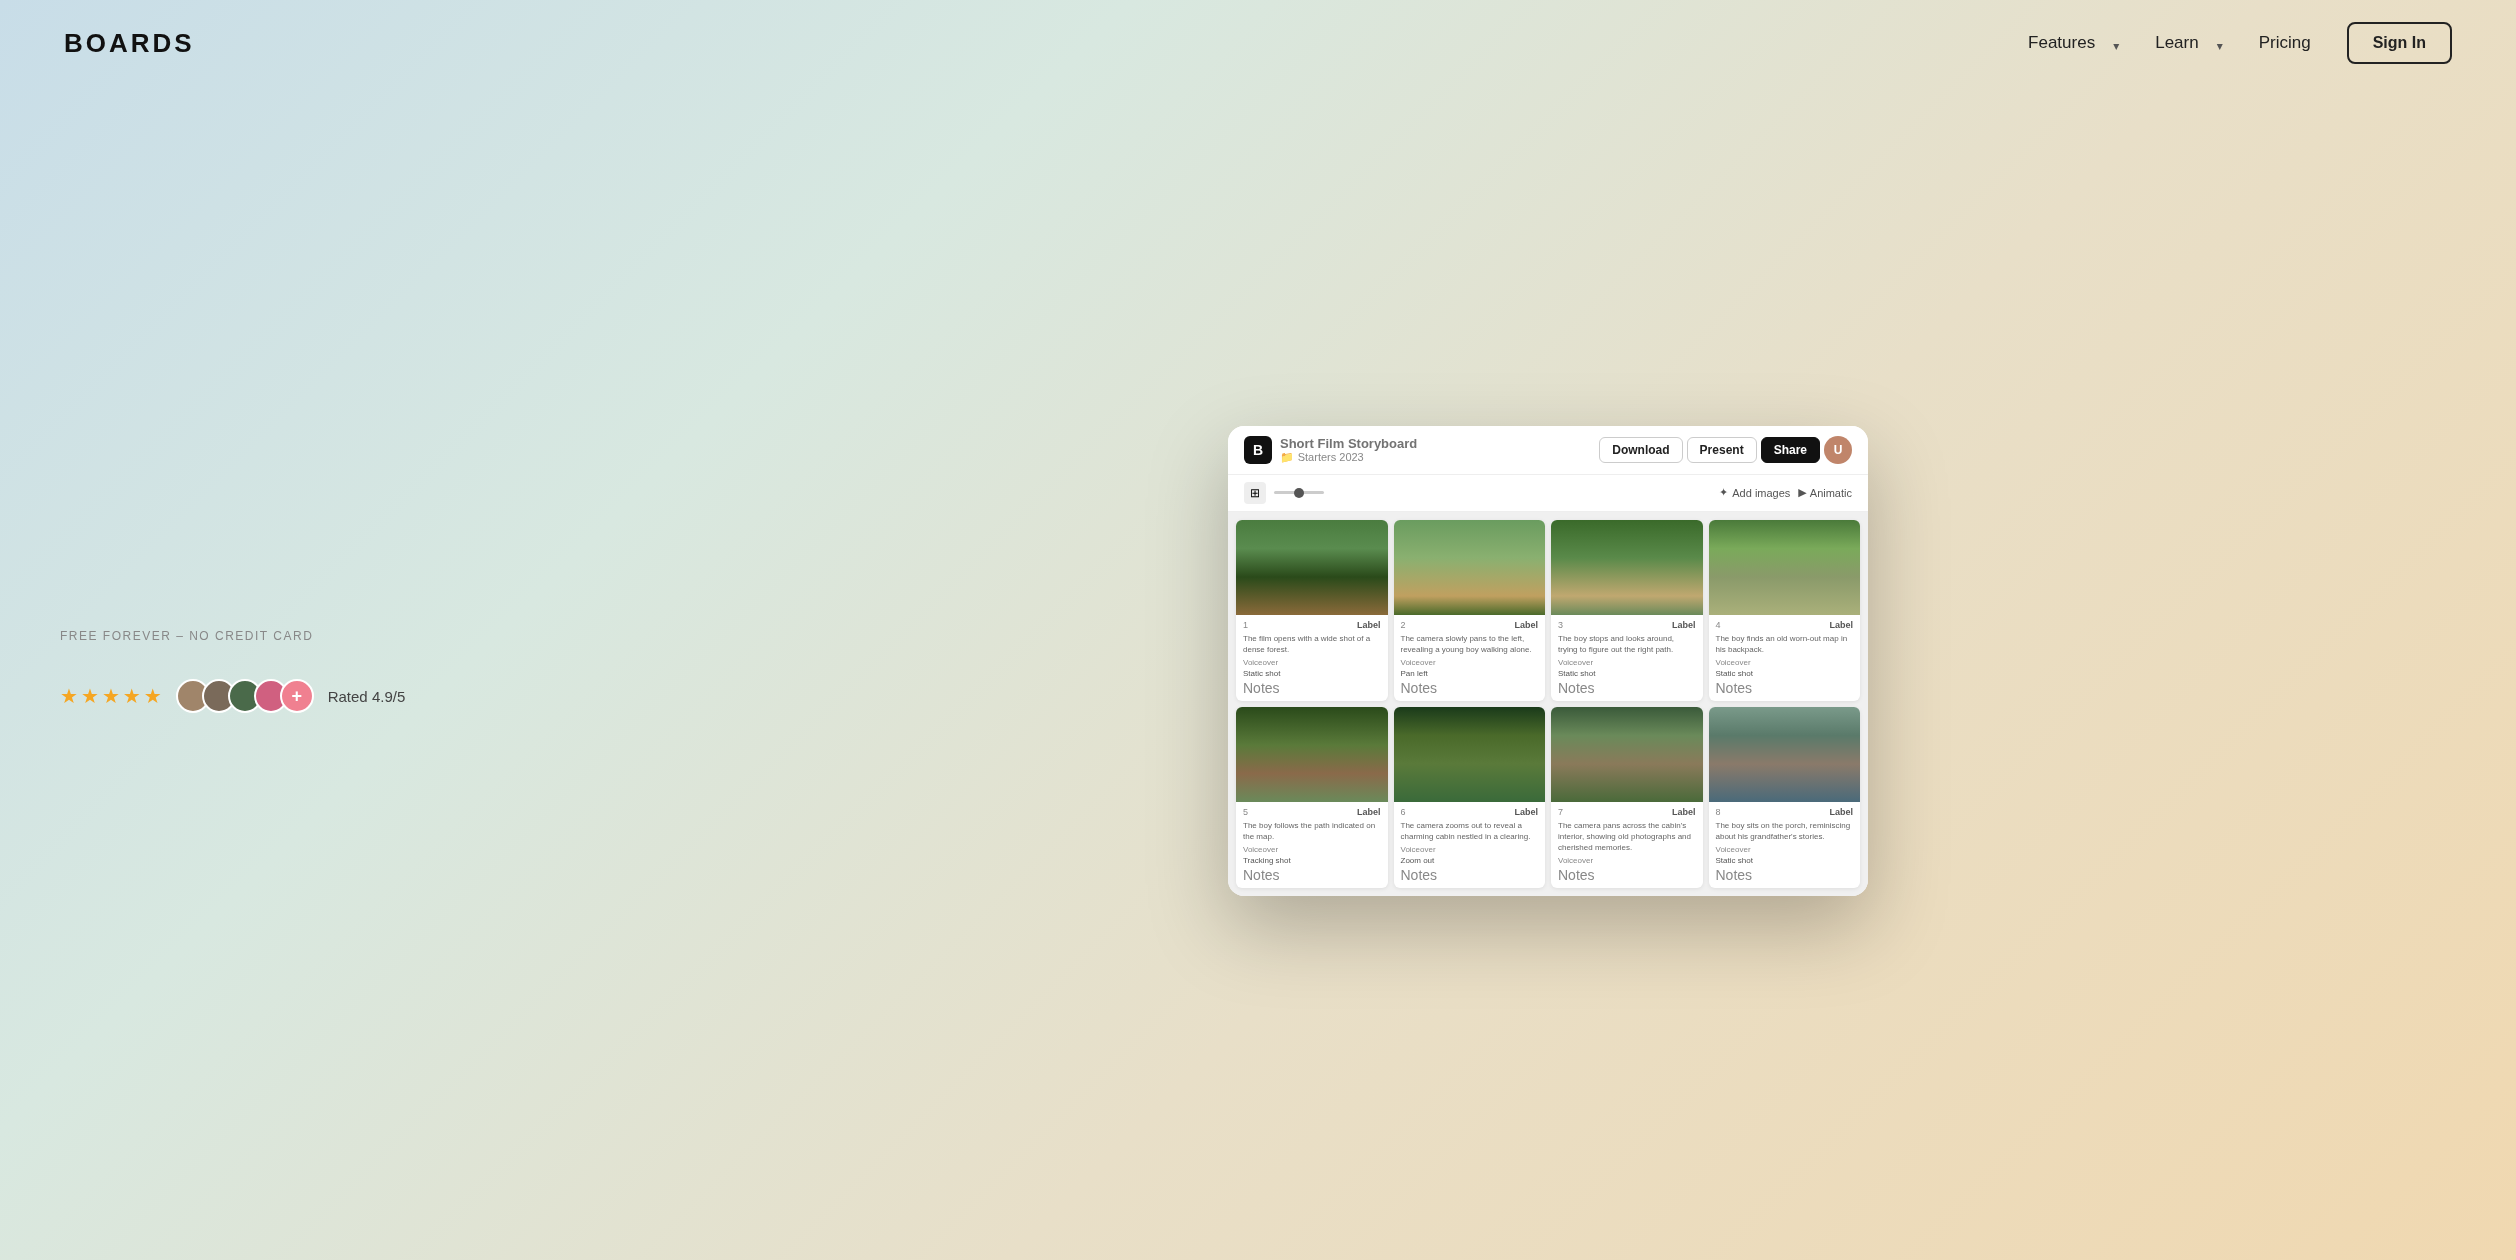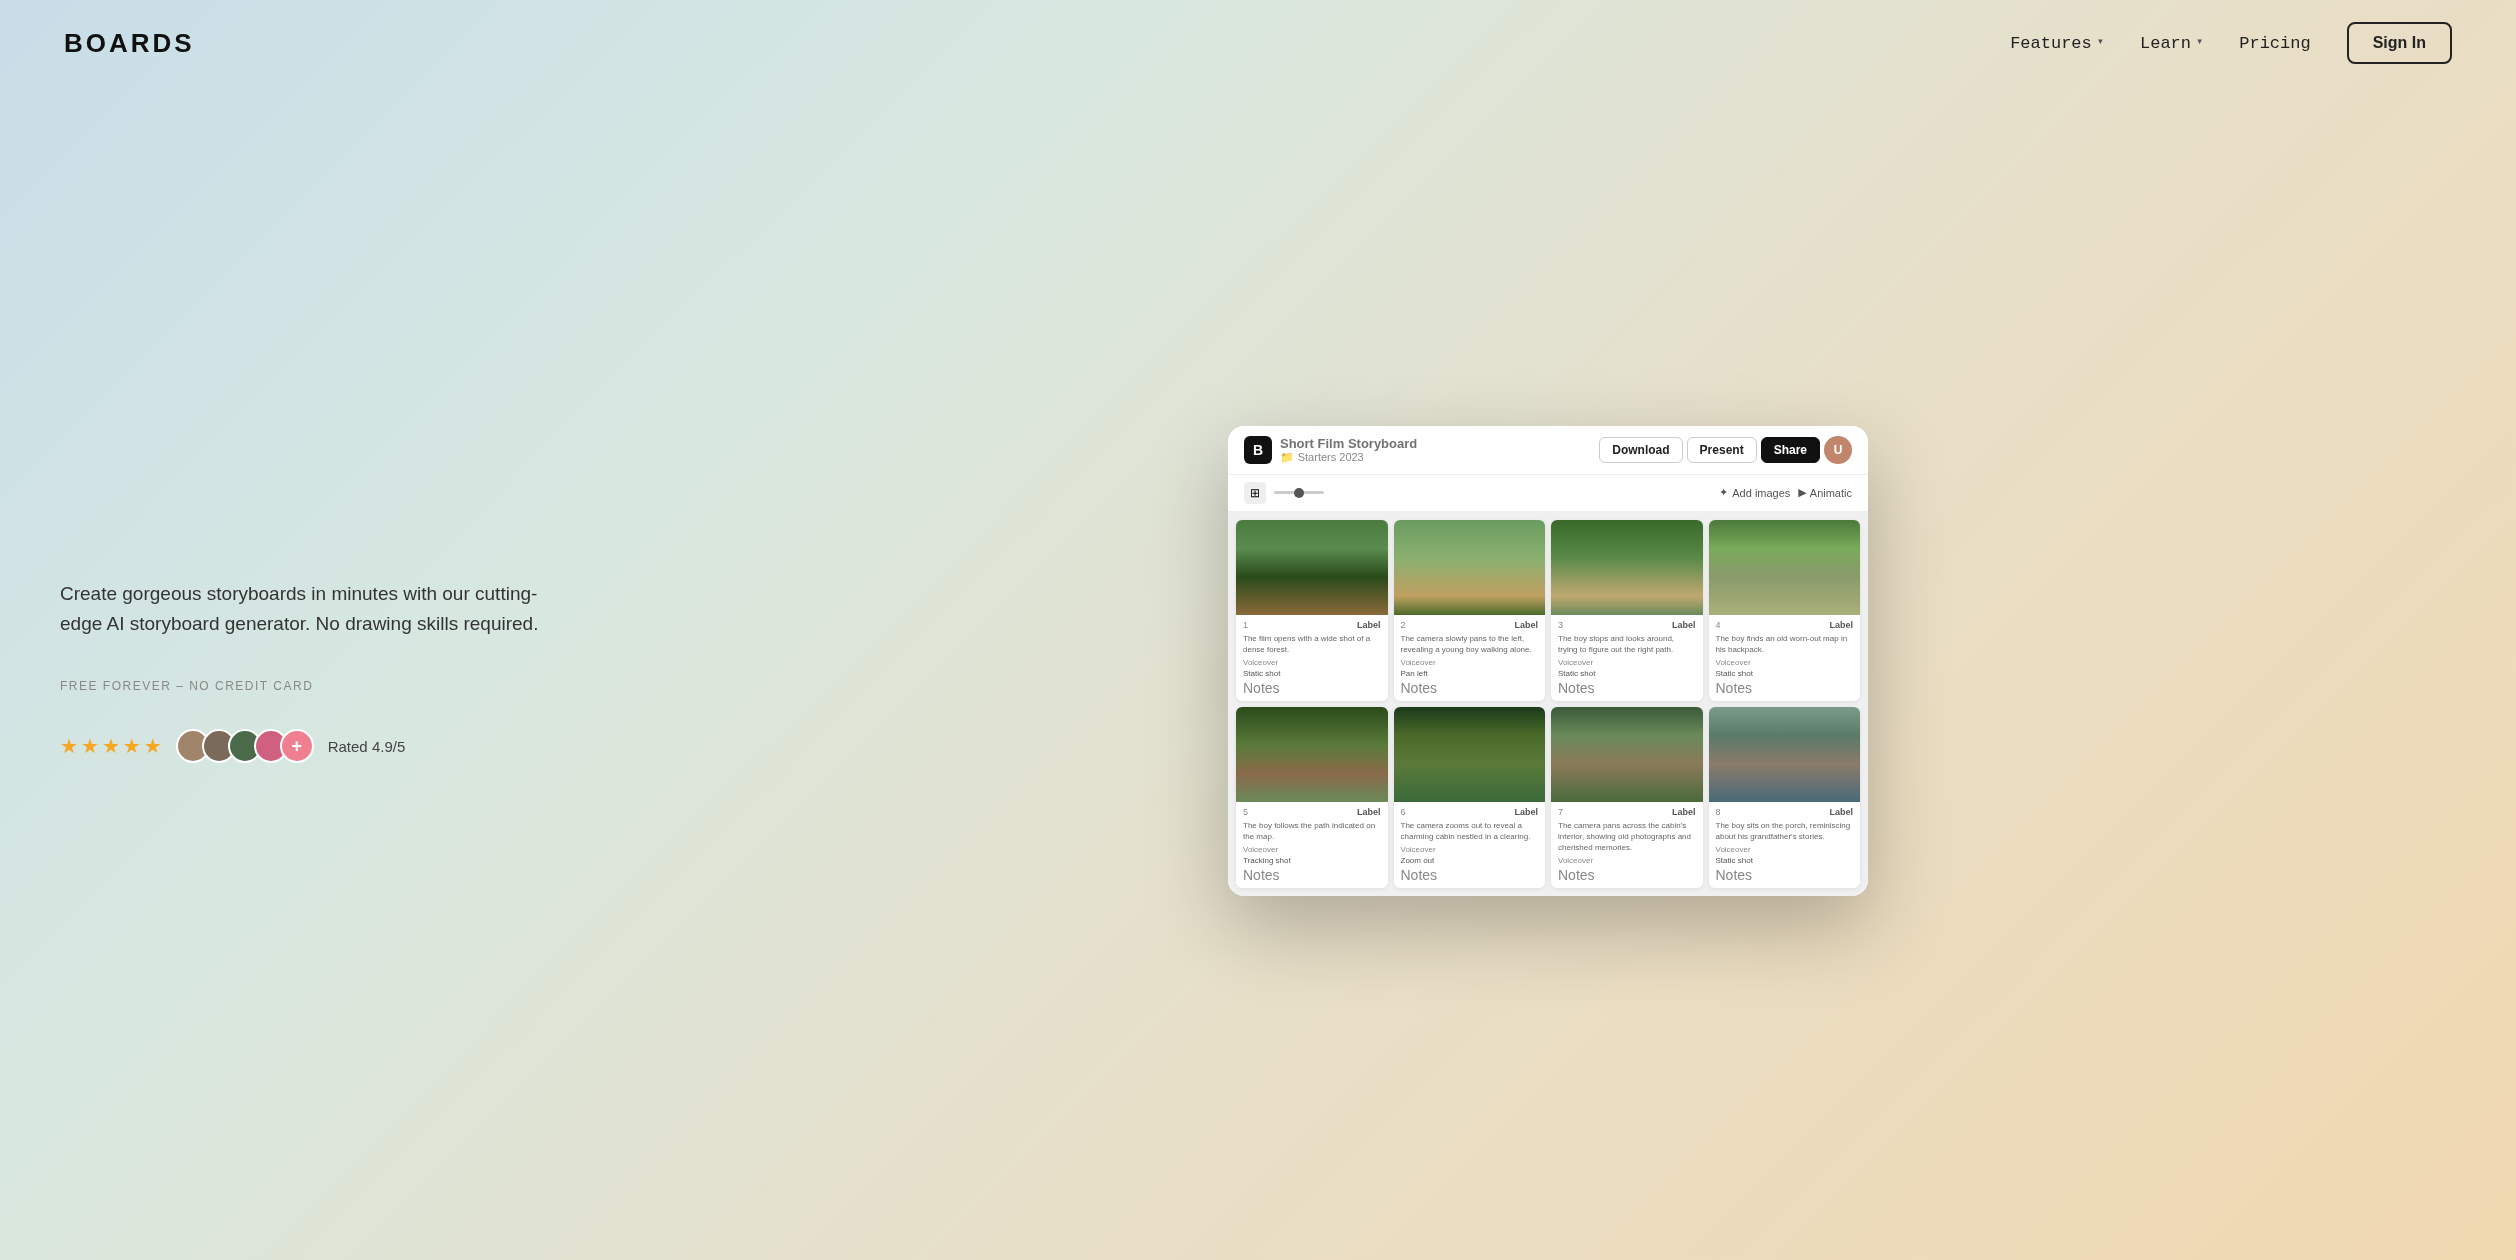--- a/index.html
+++ b/index.html
@@ -29,24 +29,23 @@
     .nav-links {
       display: flex;
       align-items: center;
       gap: 36px;
     }
     .nav-link {
       font-size: 17px;
       color: #222;
       cursor: pointer;
       display: flex;
-      align-items: flex-start;
-      gap: 5px;
+      align-items: flex-end;
+      gap: 18px;
       font-weight: 500;
-      font-family: Liberation Mono, monospace;
     }
     .nav-link .chevron {
       font-size: 12px;
       color: #555;
     }
     .sign-in-btn {
       border: 2px solid #222;
       padding: 10px 24px;
       border-radius: 8px;
       font-size: 16px;
@@ -353,21 +352,20 @@
     </div>
     <div class="nav-link">
       <span>Pricing</span>
     </div>
     <button class="sign-in-btn">Sign In</button>
   </div>
 </nav>
 
 <section class="hero">
   <div class="hero-left">
-    <p class="hero-subtitle">Create gorgeous storyboards in minutes with our cutting-edge AI storyboard generator. No drawing skills required.</p>
     <p class="free-label">FREE FOREVER – NO CREDIT CARD</p>
     <div class="rating-row">
       <div class="stars">
         <span class="star">★</span>
         <span class="star">★</span>
         <span class="star">★</span>
         <span class="star">★</span>
         <span class="star">★</span>
       </div>
       <div class="avatars">

